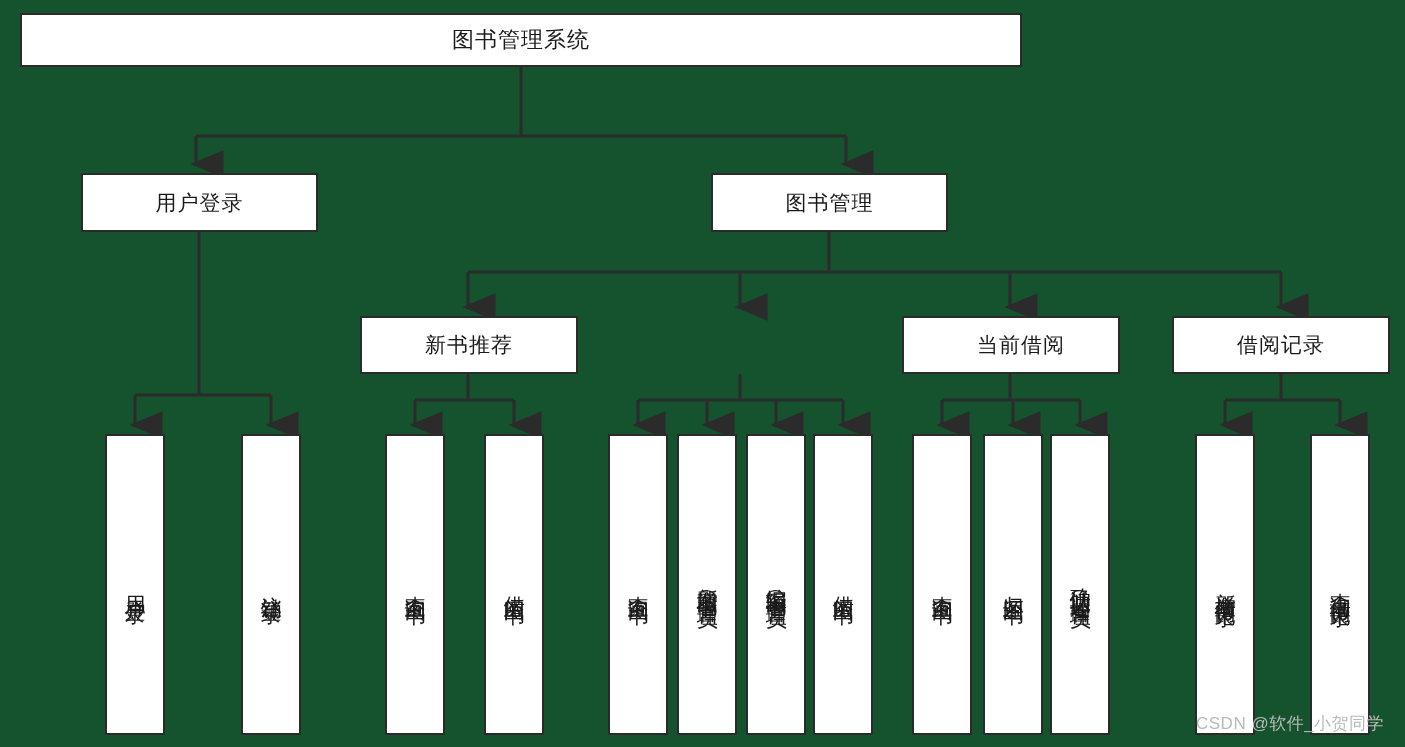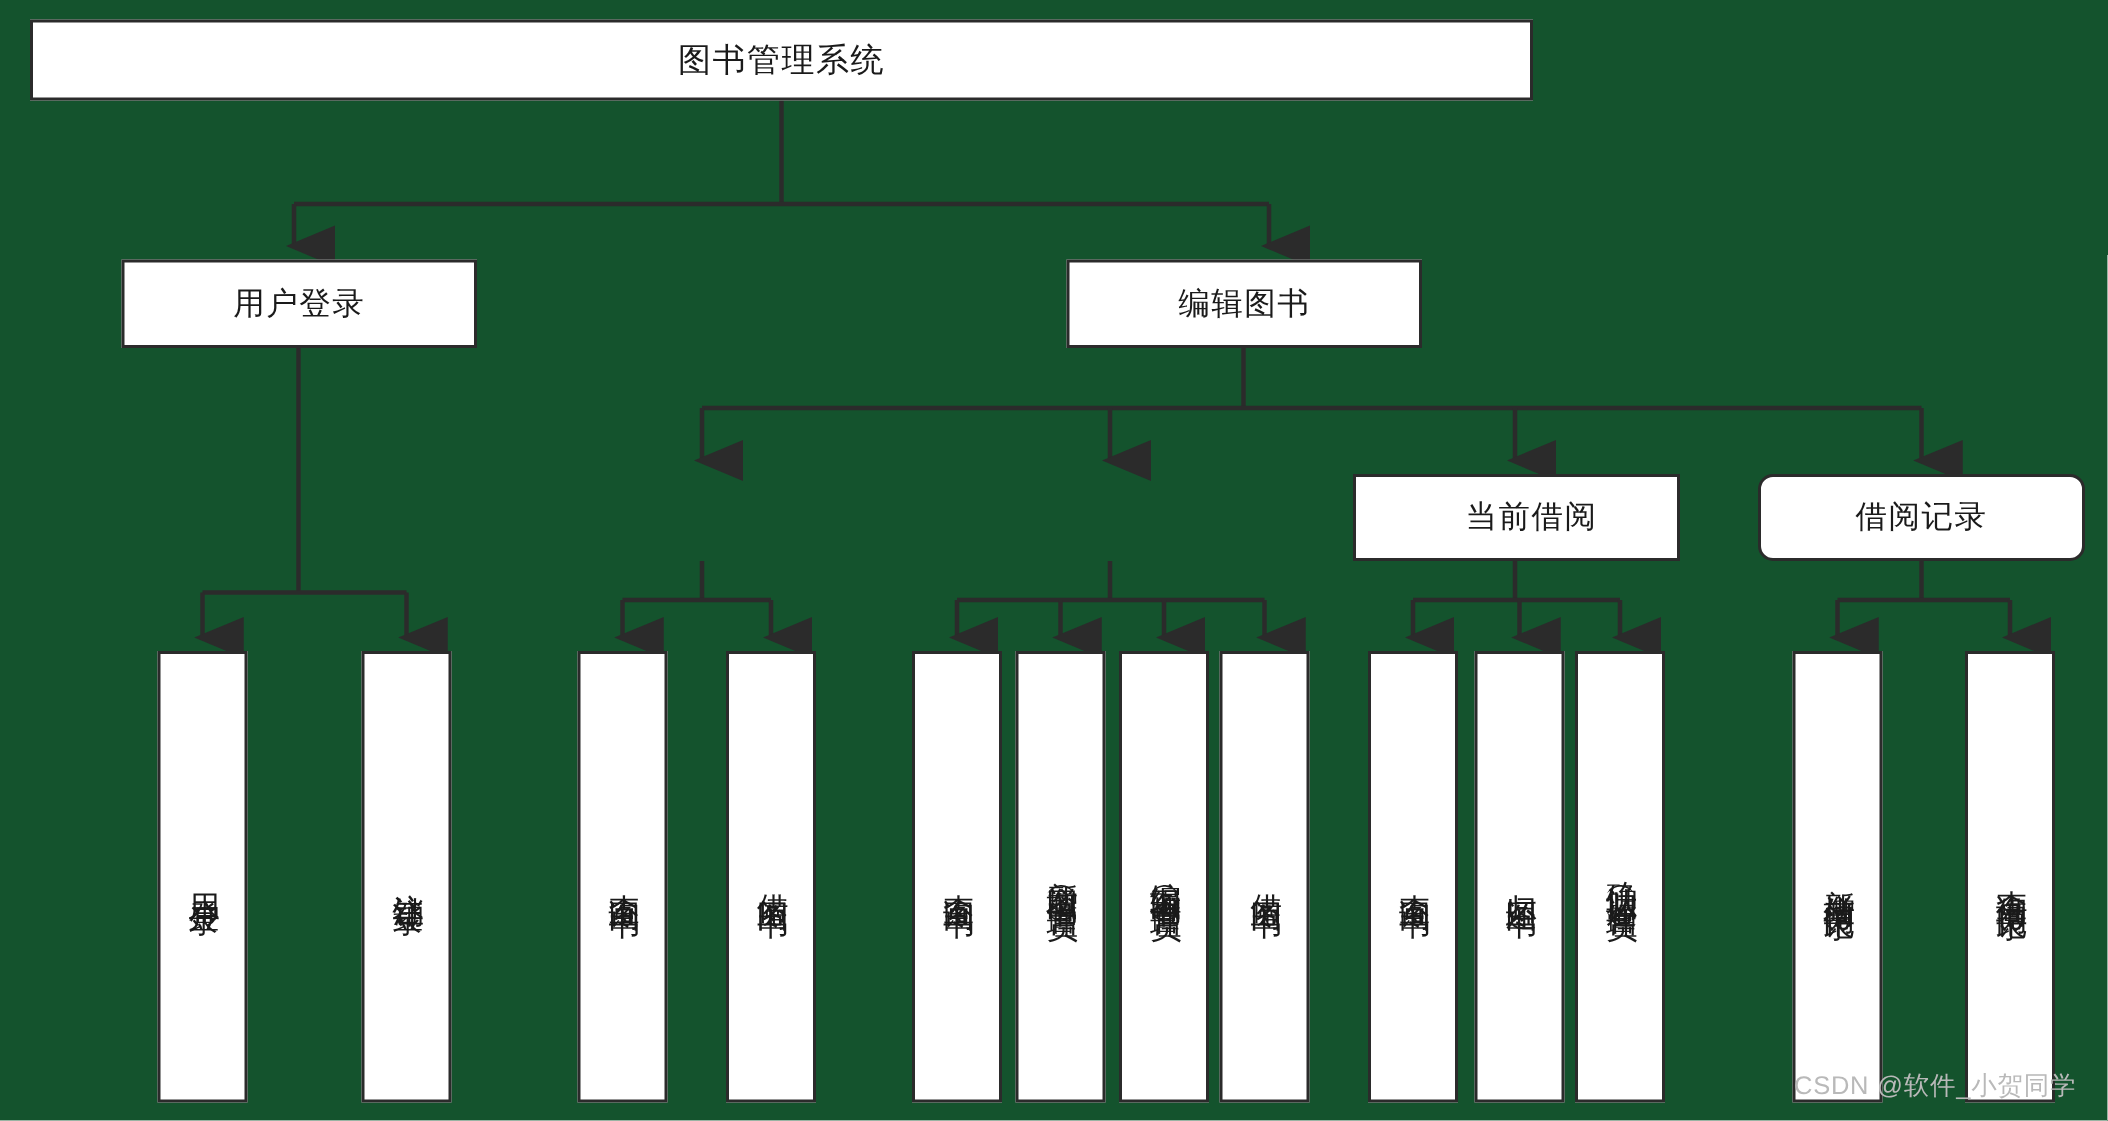--- a/index.html
+++ b/index.html
@@ -120,27 +120,30 @@
   </svg>
 
   <div class="node horiz title" style="left:20px; top:13px; width:1002px; height:54px;">
     <span>图书管理系统</span>
   </div>
 
   <div class="node horiz" style="left:81px; top:173px; width:237px; height:59px;">
     <span>用户登录</span>
   </div>
   <div class="node horiz" style="left:711px; top:173px; width:237px; height:59px;">
-    <span>编辑图书</span>
+    <span>图书管理</span>
   </div>
 
+  <div class="node horiz" style="left:360px; top:316px; width:218px; height:58px;">
+    <span>新书推荐</span>
+  </div>
   <div class="node horiz" style="left:902px; top:316px; width:218px; height:58px;padding-left:20px;">
     <span>当前借阅</span>
   </div>
-  <div class="node horiz" style="left:1172px; top:316px; width:218px; height:58px;border-radius:10px;">
+  <div class="node horiz" style="left:1172px; top:316px; width:218px; height:58px;">
     <span>借阅记录</span>
   </div>
 
   <div class="node vert" style="left:105px; top:434px; width:60px; height:301px;">
     <span>用户登录</span>
   </div>
   <div class="node vert" style="left:241px; top:434px; width:60px; height:301px;">
     <span>注销登录</span>
   </div>
 

